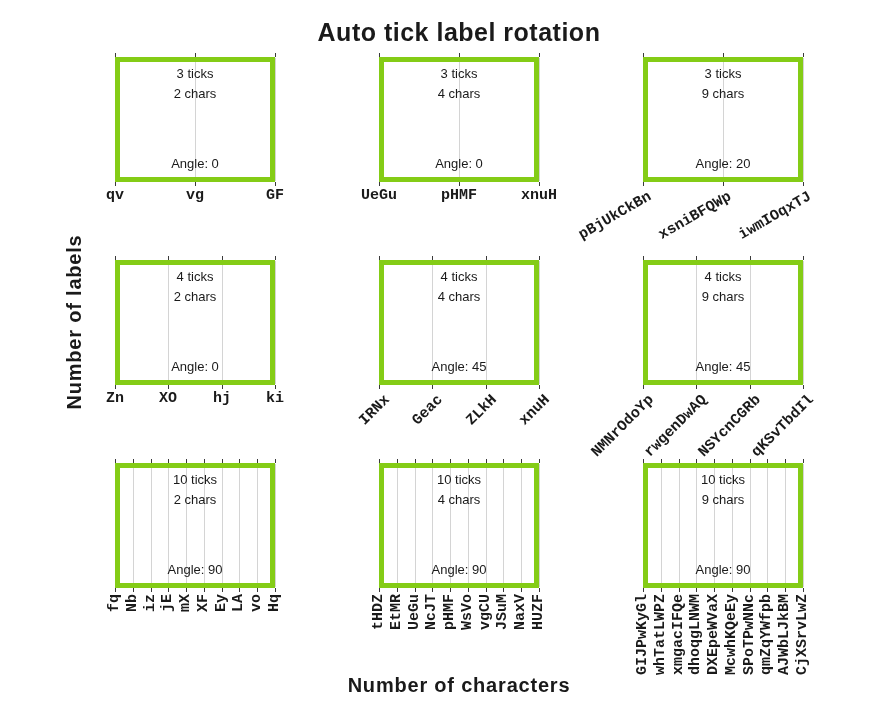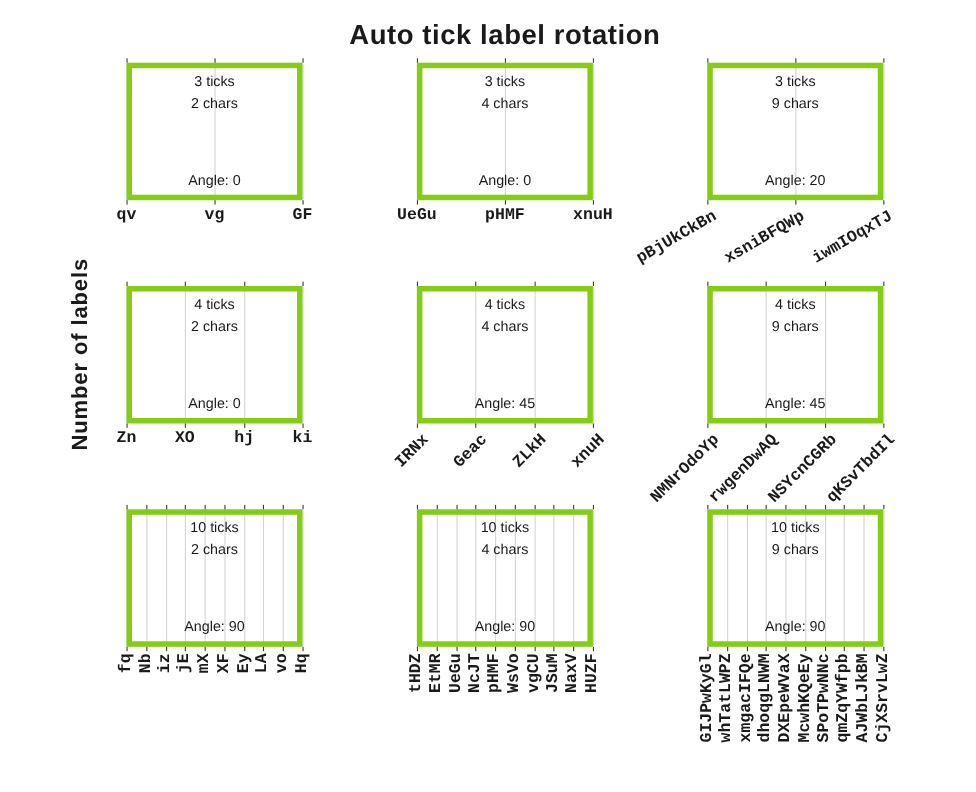--- a/index.html
+++ b/index.html
@@ -36,20 +36,21 @@
     color:#1a1a1a;
   }
   .tl-rot{transform-origin:100% 0;}
 </style>
 </head>
 <body>
 
 <div id="figure">
   <div class="fig-title">Auto tick label rotation</div>
   <div class="y-label">Number of labels</div>
+  <div class="x-label">Number of characters</div>
   <div id="grid-layer">
       <div class="gridline" style="left: 115px; top: 58px; height: 123px; background: rgb(212, 212, 212);"></div>
       <div class="gridline" style="left: 195px; top: 58px; height: 123px; background: rgb(212, 212, 212);"></div>
       <div class="gridline" style="left: 275px; top: 58px; height: 123px; background: rgb(212, 212, 212);"></div>
       <div class="gridline" style="left: 379px; top: 58px; height: 123px; background: rgb(212, 212, 212);"></div>
       <div class="gridline" style="left: 459px; top: 58px; height: 123px; background: rgb(212, 212, 212);"></div>
       <div class="gridline" style="left: 539px; top: 58px; height: 123px; background: rgb(212, 212, 212);"></div>
       <div class="gridline" style="left: 643px; top: 58px; height: 123px; background: rgb(212, 212, 212);"></div>
       <div class="gridline" style="left: 723px; top: 58px; height: 123px; background: rgb(212, 212, 212);"></div>
       <div class="gridline" style="left: 803px; top: 58px; height: 123px; background: rgb(212, 212, 212);"></div>

